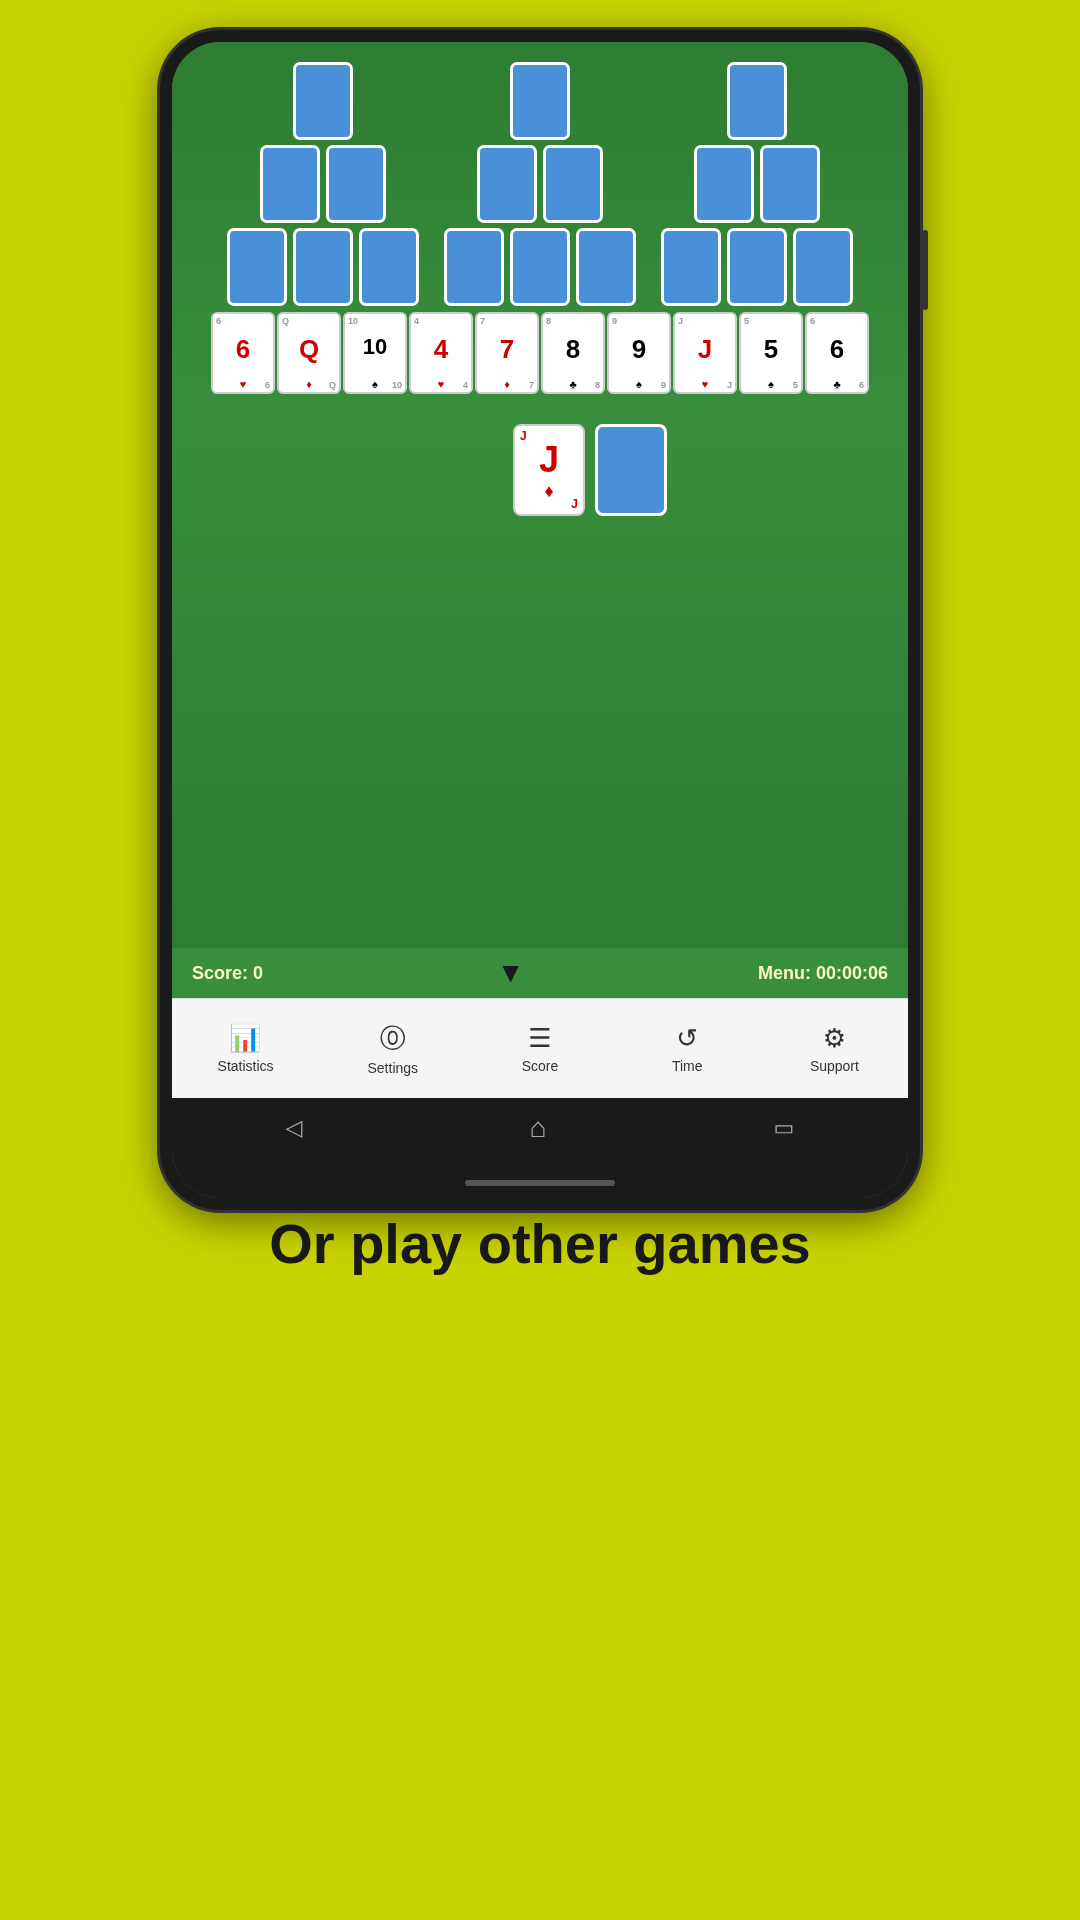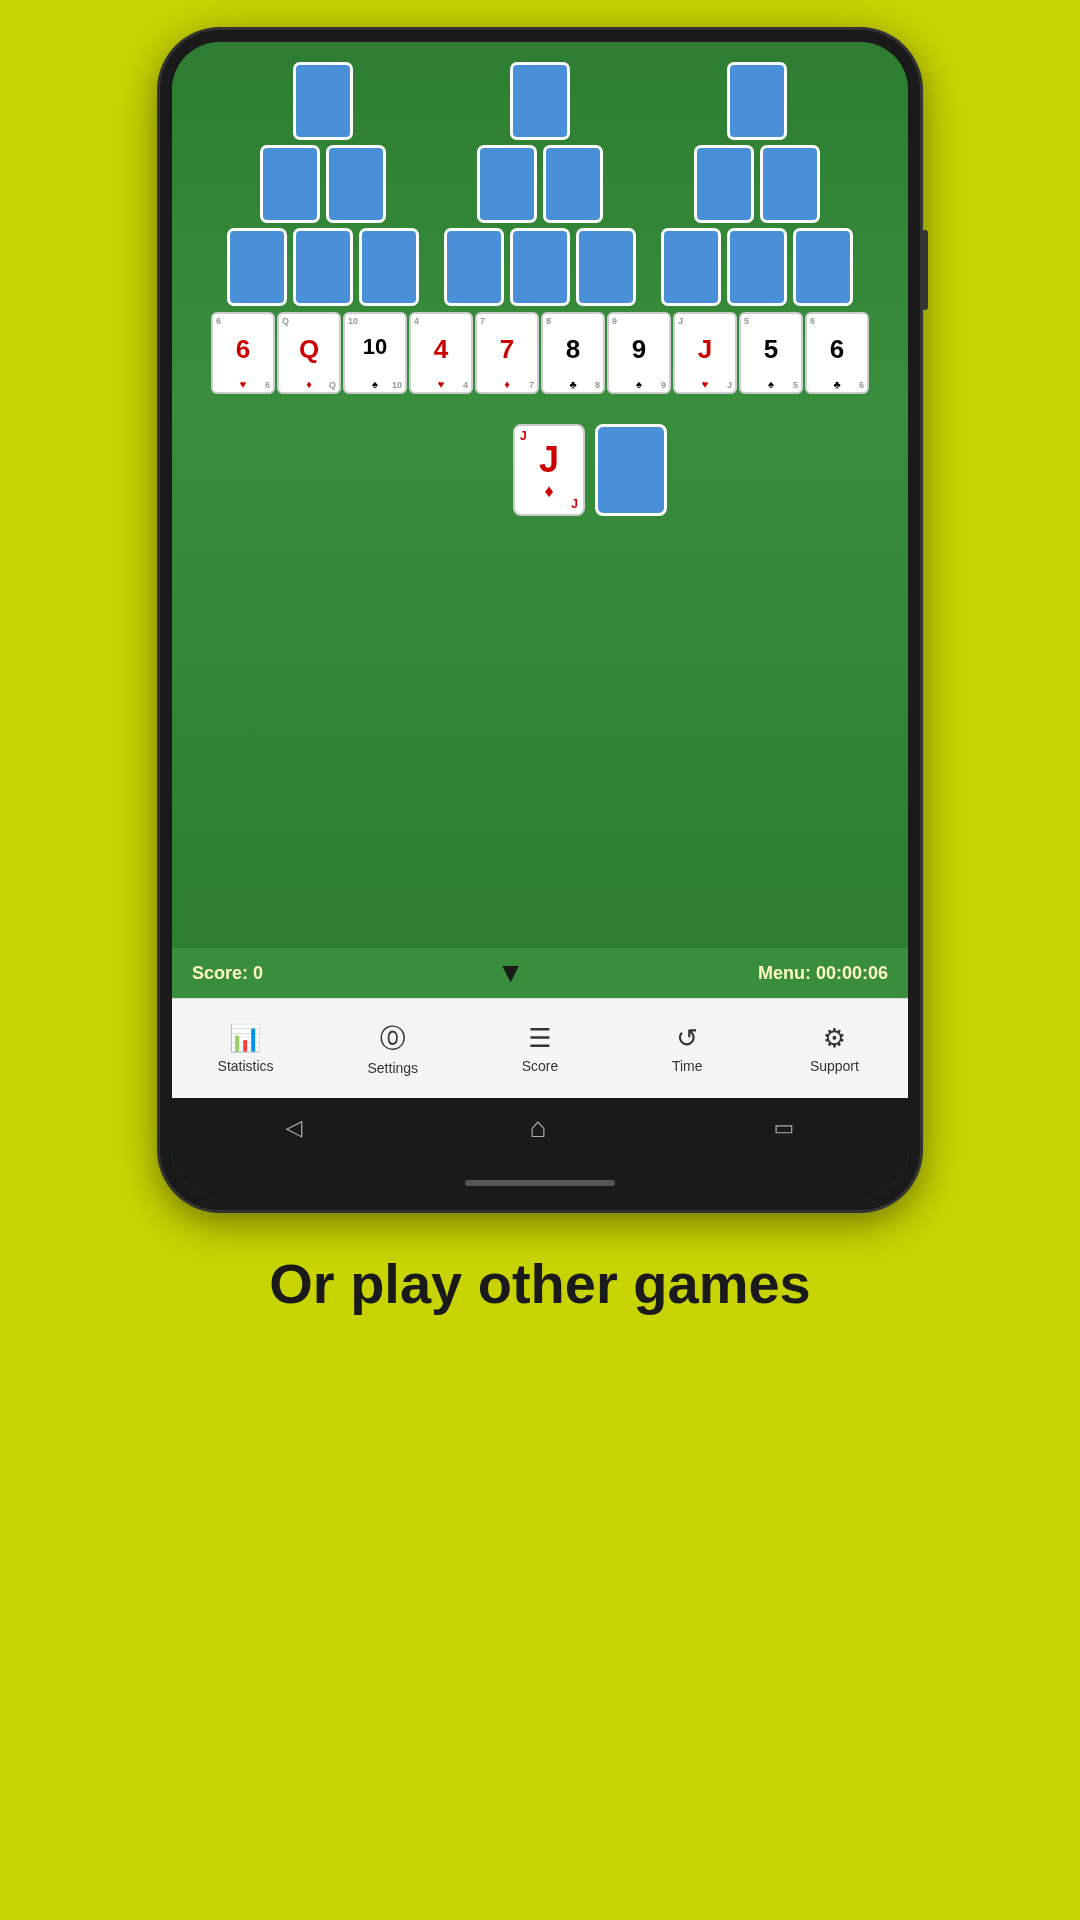--- a/index.html
+++ b/index.html
@@ -197,21 +197,20 @@
 
     .home-indicator {
       width: 150px;
       height: 6px;
       background: #555;
       border-radius: 3px;
     }
 
     
     .bottom-text {
-      margin-top: 40px;
       text-align: center;
       font-size: 56px;
       font-weight: bold;
       color: #1a1a1a;
       line-height: 1.2;
       padding: 0 60px;
     }
 
     
     .peaks-container {

